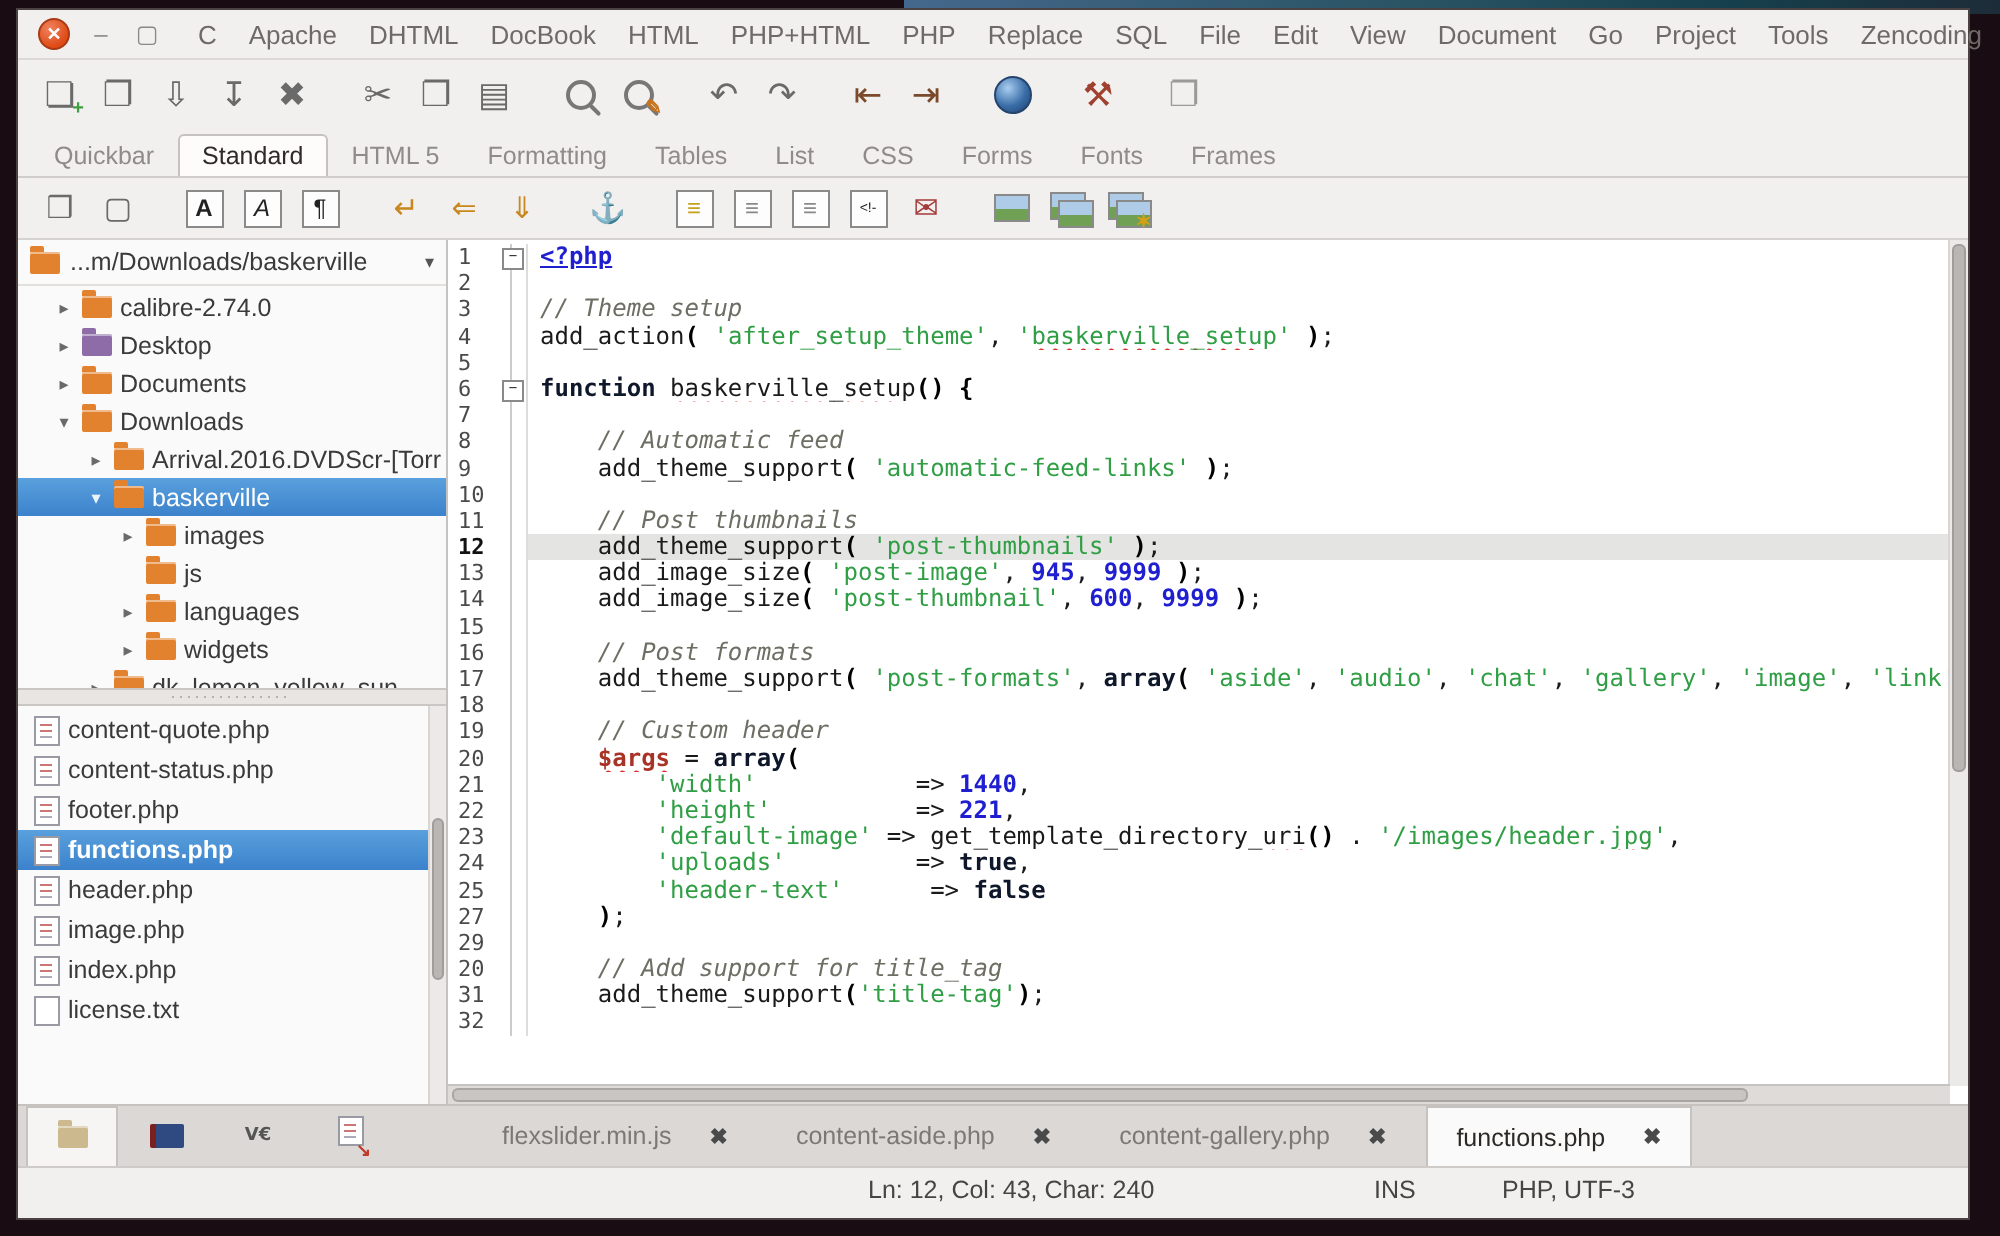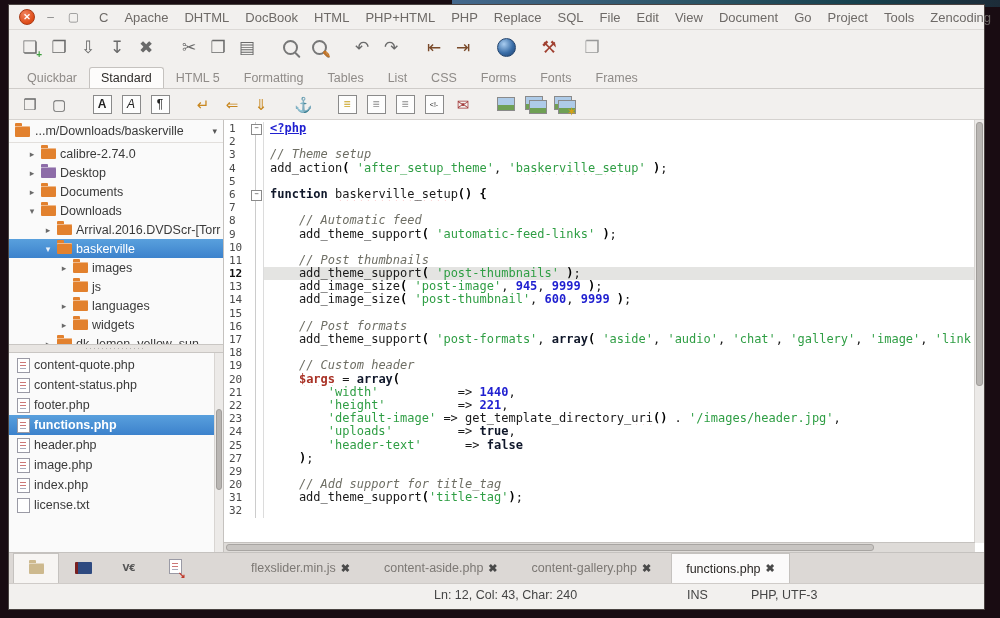--- a/index.html
+++ b/index.html
@@ -107,21 +107,21 @@
   
   .bottomrow{height:30px;flex:0 0 auto;display:flex;background:#dcd8d5;border-top:1px solid #c5c2bf;}
   .ptabs{width:214px;flex:0 0 214px;display:flex;align-items:stretch;padding-left:4px;gap:2px;}
   .ptab{width:44px;display:flex;align-items:center;justify-content:center;cursor:default;}
   .ptab.active{background:#f7f5f3;border:1px solid #c5c2bf;border-bottom:none;}
   .shape-book{width:14px;height:12px;background:#2e4a80;border-left:3px solid #7a2020;border-radius:1px;display:inline-block;}
   .charmap-glyph{font:bold 9px "DejaVu Sans",sans-serif;color:#555;}
   .snippet-wrap{position:relative;display:inline-block;}
   .snippet-wrap .badge{right:-4px;bottom:-2px;color:#c0392b;font-size:9px;}
   .dtabs{flex:1 1 auto;display:flex;align-items:stretch;padding-left:10px;gap:6px;}
-  .dtab{display:flex;align-items:center;gap:5px;padding:0 14px;font-size:12.5px;color:#7c7874;cursor:default;justify-content:center;}
+  .dtab{display:flex;align-items:center;gap:19px;padding:0 14px;font-size:12.5px;color:#7c7874;cursor:default;justify-content:center;}
   .dtab .x{font-size:11px;font-weight:bold;color:#4a4a4a;}
   .dtab.active{background:#fbfafa;color:#2b2825;border:1px solid #c5c2bf;border-bottom:none;}
 
   
   .statusbar{height:25px;flex:0 0 auto;background:#f2f0ee;border-top:1px solid #cfcbc8;position:relative;
              font-size:12.5px;color:#454545;text-align:center;}
   .sb-pos{position:absolute;left:425px;top:4px;}
   .sb-ins{position:absolute;left:678px;top:4px;}
   .sb-enc{position:absolute;left:742px;top:4px;}
 </style>

